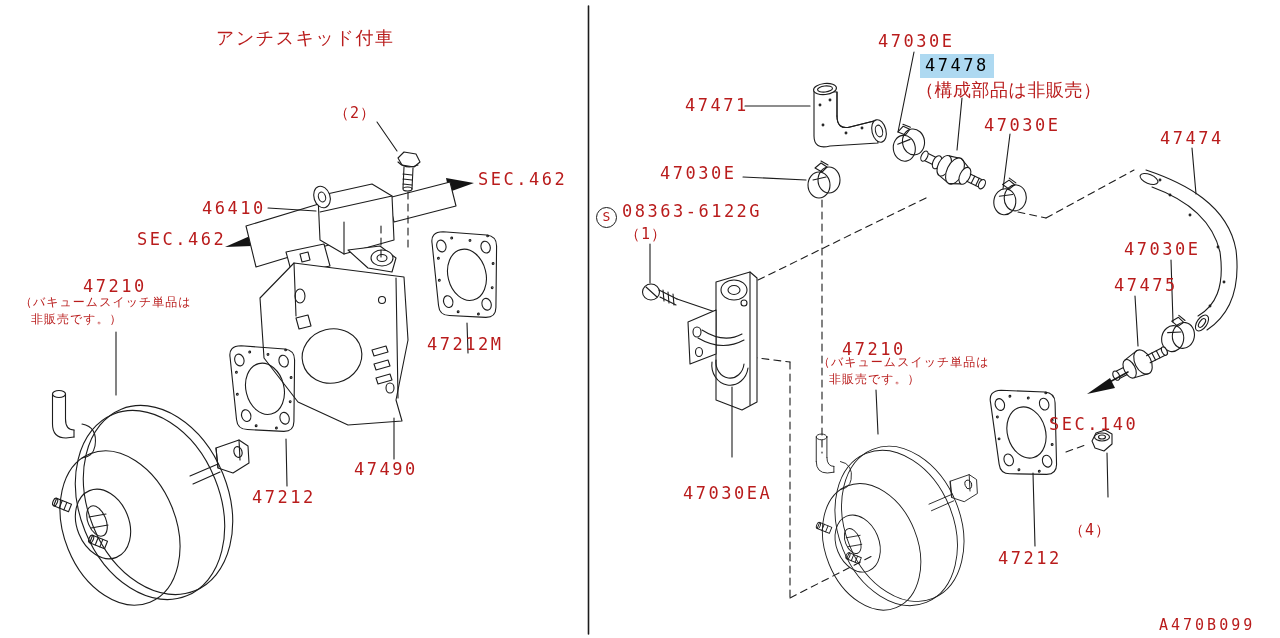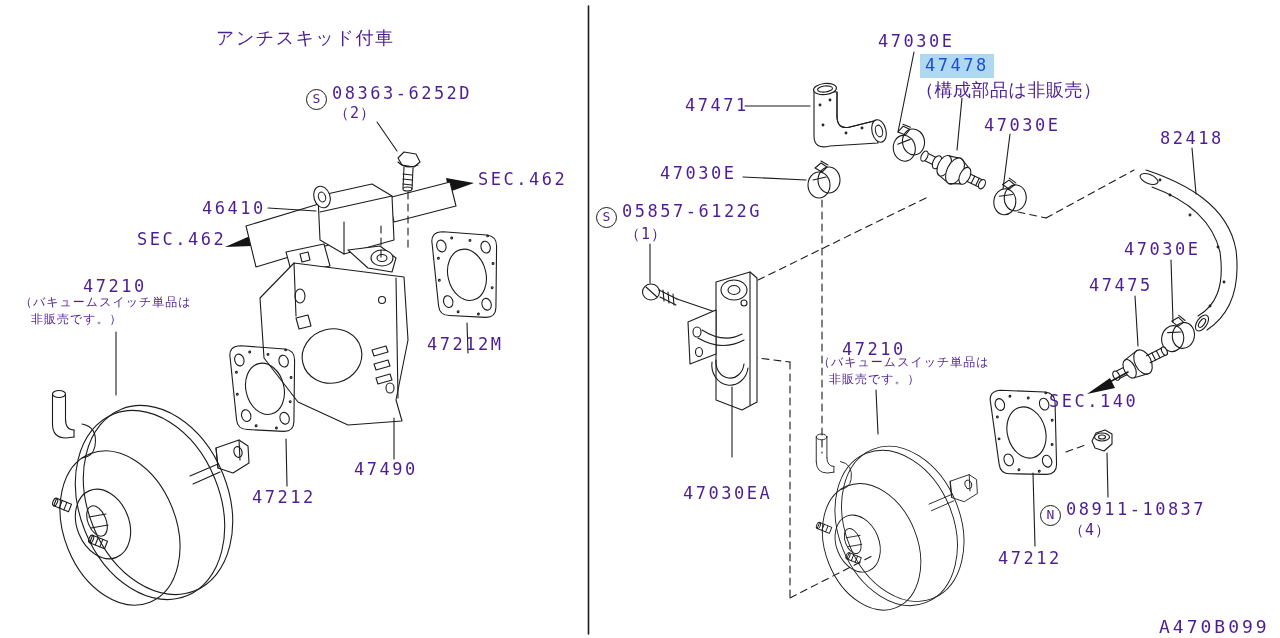--- a/index.html
+++ b/index.html
@@ -7,30 +7,30 @@
          font-family:"DejaVu Sans Mono",monospace;}
   #art{position:absolute;left:0;top:0;}
   #art line,#art path,#art ellipse,#art circle,#art polygon,#art rect{
       stroke:#1c1c1c;fill:none;stroke-width:1.1;stroke-linecap:round;stroke-linejoin:round;}
   #art .w{fill:#ffffff;}
   #art .dot{fill:#1c1c1c;stroke:none;}
   #art .blk{fill:#141414;stroke:none;}
   #art .dash{stroke-dasharray:7 5;}
   #art .thk{stroke-width:1.6;}
   .lbl{position:absolute;white-space:nowrap;font-size:17px;letter-spacing:2.5px;
-       color:#4c1d95;line-height:1.1;}
+       color:#b91c1c;line-height:1.1;}
   .jp{font-family:"DejaVu Sans",sans-serif;font-size:12px;letter-spacing:1px;}
   .jp-sm{font-family:"DejaVu Sans",sans-serif;font-size:18px;letter-spacing:0.5px;}
   .qty{font-size:15px;letter-spacing:1px;}
   .circ{display:inline-flex;align-items:center;justify-content:center;
         width:19px;height:19px;border:1.6px solid #1b1b1b;border-radius:50%;
         font-size:13px;letter-spacing:0;margin-right:5px;vertical-align:-4px;}
   .hl{display:inline-block;padding:2px 5px 3px 5px;}
   .title{font-family:"DejaVu Sans",sans-serif;font-size:18px;letter-spacing:1.5px;}
-  .code{font-size:18px;letter-spacing:3px;}
+  .code{font-size:15px;letter-spacing:3px;}
 </style>
 </head>
 <body>
 
 <div class="stage">
 
 <svg id="art" width="1280" height="638" viewBox="0 0 1280 638">
   <defs>
 
     <g id="gasket">
@@ -319,46 +319,44 @@
       <line x1="1135" y1="296" x2="1138" y2="346"></line>
       <line x1="876" y1="390" x2="878" y2="434"></line>
       <line x1="732" y1="387" x2="732" y2="457"></line>
       <line x1="1033" y1="473" x2="1035" y2="546"></line>
       <line x1="1107" y1="453" x2="1108" y2="497"></line>
     </g>
   </g>
 </svg>
 
   <div class="lbl title" style="left:216px;top:28px;">アンチスキッド付車</div>
-  <div class="lbl" style="left:306px;top:84px;"><span class="circ">S</span><span>08363-6252D</span></div>
   <div class="lbl qty" style="left:334px;top:105px;">（2）</div>
   <div class="lbl" style="left:478px;top:170px;">SEC.462</div>
   <div class="lbl" style="left:202px;top:199px;">46410</div>
   <div class="lbl" style="left:137px;top:230px;">SEC.462</div>
   <div class="lbl" style="left:83px;top:277px;">47210</div>
   <div class="lbl jp" style="left:20px;top:296px;">（バキュームスイッチ単品は</div>
   <div class="lbl jp" style="left:31px;top:313px;">非販売です。）</div>
   <div class="lbl" style="left:427px;top:335px;">47212M</div>
   <div class="lbl" style="left:354px;top:460px;">47490</div>
   <div class="lbl" style="left:252px;top:488px;">47212</div>
 
   <div class="lbl" style="left:878px;top:32px;">47030E</div>
-  <div class="lbl hl" style="left: 920px; top: 54px; background: rgb(174, 217, 241); color: #1d4ed8;" id="hl-47478"><span>47478</span></div>
+  <div class="lbl hl" style="left: 920px; top: 54px; background: rgb(174, 217, 241); color: #000000;" id="hl-47478"><span>47478</span></div>
   <div class="lbl jp-sm" style="left:916px;top:80px;">（構成部品は非販売）</div>
   <div class="lbl" style="left:679px;top:96px;margin-left:6px;">47471</div>
   <div class="lbl" style="left:984px;top:116px;">47030E</div>
-  <div class="lbl" style="left:1160px;top:129px;">82418</div>
+  <div class="lbl" style="left:1160px;top:129px;">47474</div>
   <div class="lbl" style="left:660px;top:164px;">47030E</div>
-  <div class="lbl" style="left:596px;top:202px;"><span class="circ">S</span><span>05857-6122G</span></div>
+  <div class="lbl" style="left:596px;top:202px;"><span class="circ">S</span><span>08363-6122G</span></div>
   <div class="lbl qty" style="left:625px;top:226px;">（1）</div>
   <div class="lbl" style="left:1124px;top:240px;">47030E</div>
-  <div class="lbl" style="left:1089px;top:276px;">47475</div>
+  <div class="lbl" style="left:1114px;top:276px;">47475</div>
   <div class="lbl" style="left:842px;top:340px;">47210</div>
   <div class="lbl jp" style="left:818px;top:356px;">（バキュームスイッチ単品は</div>
   <div class="lbl jp" style="left:829px;top:373px;">非販売です。）</div>
-  <div class="lbl" style="left:1049px;top:392px;">SEC.140</div>
+  <div class="lbl" style="left:1049px;top:415px;">SEC.140</div>
   <div class="lbl" style="left:683px;top:484px;">47030EA</div>
-  <div class="lbl" style="left:1040px;top:500px;"><span class="circ">N</span><span>08911-10837</span></div>
   <div class="lbl qty" style="left:1069px;top:522px;">（4）</div>
   <div class="lbl" style="left:998px;top:549px;">47212</div>
 
   <div class="lbl code" style="left:1159px;top:617px;">A470B099</div>
 </div>
 
 </body></html>

